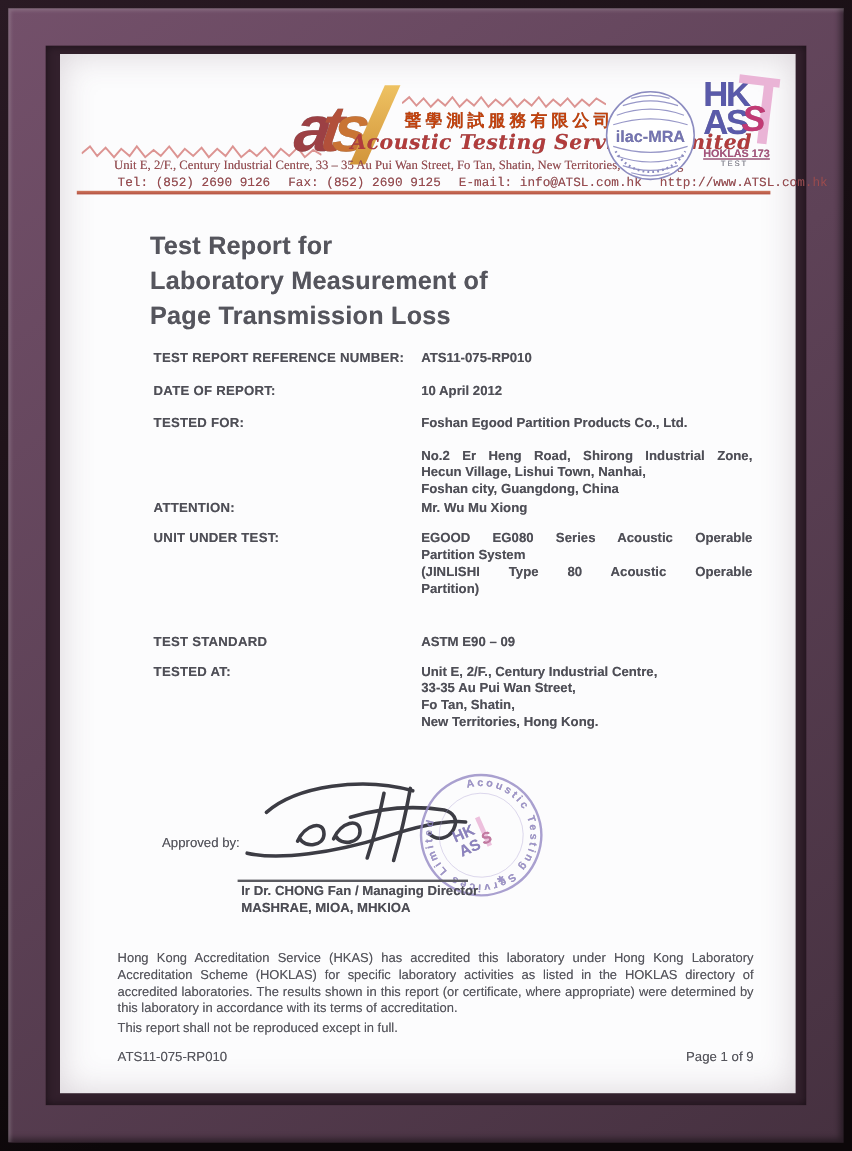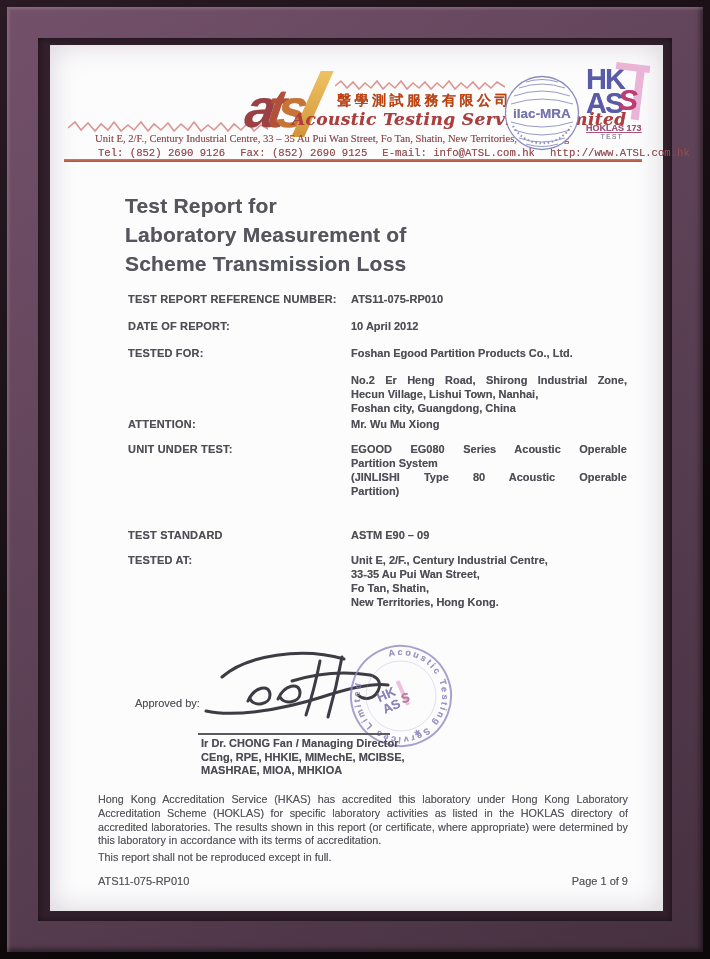--- a/index.html
+++ b/index.html
@@ -132,21 +132,21 @@
       <div class="hkas-s">S</div>
       <div class="hoklas">HOKLAS 173</div>
       <div class="hkas-test">TEST</div>
     </div>
 
     <div class="abs rule"></div>
 
     <div class="abs title">
       <div>Test Report for</div>
       <div>Laboratory Measurement of</div>
-      <div>Scheme Transmission Loss</div>
+      <div>Page Transmission Loss</div>
     </div>
 
     <div class="drow r0">
       <span class="dlabel">TEST REPORT REFERENCE NUMBER:</span>
       <div class="dval">
           <div>ATS11-075-RP010</div>
         </div>
     </div>
     <div class="drow r1">
       <span class="dlabel">DATE OF REPORT:</span>
@@ -225,21 +225,20 @@
         <text x="42" y="52" text-anchor="middle" font-size="13" font-weight="900" fill="#7468b2">HK</text>
         <text x="42" y="65" text-anchor="middle" font-size="13" font-weight="900" fill="#7468b2">AS</text>
         <text x="58" y="63" text-anchor="middle" font-size="13" font-style="italic" font-weight="700" fill="#b85a8c">S</text>
       </g>
     </svg>
 
     <div class="abs approved">Approved by:</div>
     <div class="abs sigline"></div>
     <div class="abs nameblk">
       <div>Ir Dr. CHONG Fan / Managing Director</div>
-      <div>CEng, RPE, HHKIE, MIMechE, MCIBSE,</div>
       <div>MASHRAE, MIOA, MHKIOA</div>
     </div>
 
     <div class="abs accred">Hong Kong Accreditation Service (HKAS) has accredited this laboratory under Hong Kong Laboratory Accreditation Scheme (HOKLAS) for specific laboratory activities as listed in the HOKLAS directory of accredited laboratories. The results shown in this report (or certificate, where appropriate) were determined by this laboratory in accordance with its terms of accreditation.</div>
     <div class="abs note">This report shall not be reproduced except in full.</div>
     <div class="abs repno">ATS11-075-RP010</div>
     <div class="abs pageno">Page 1 of 9</div>
 
   </div>
 </div>

